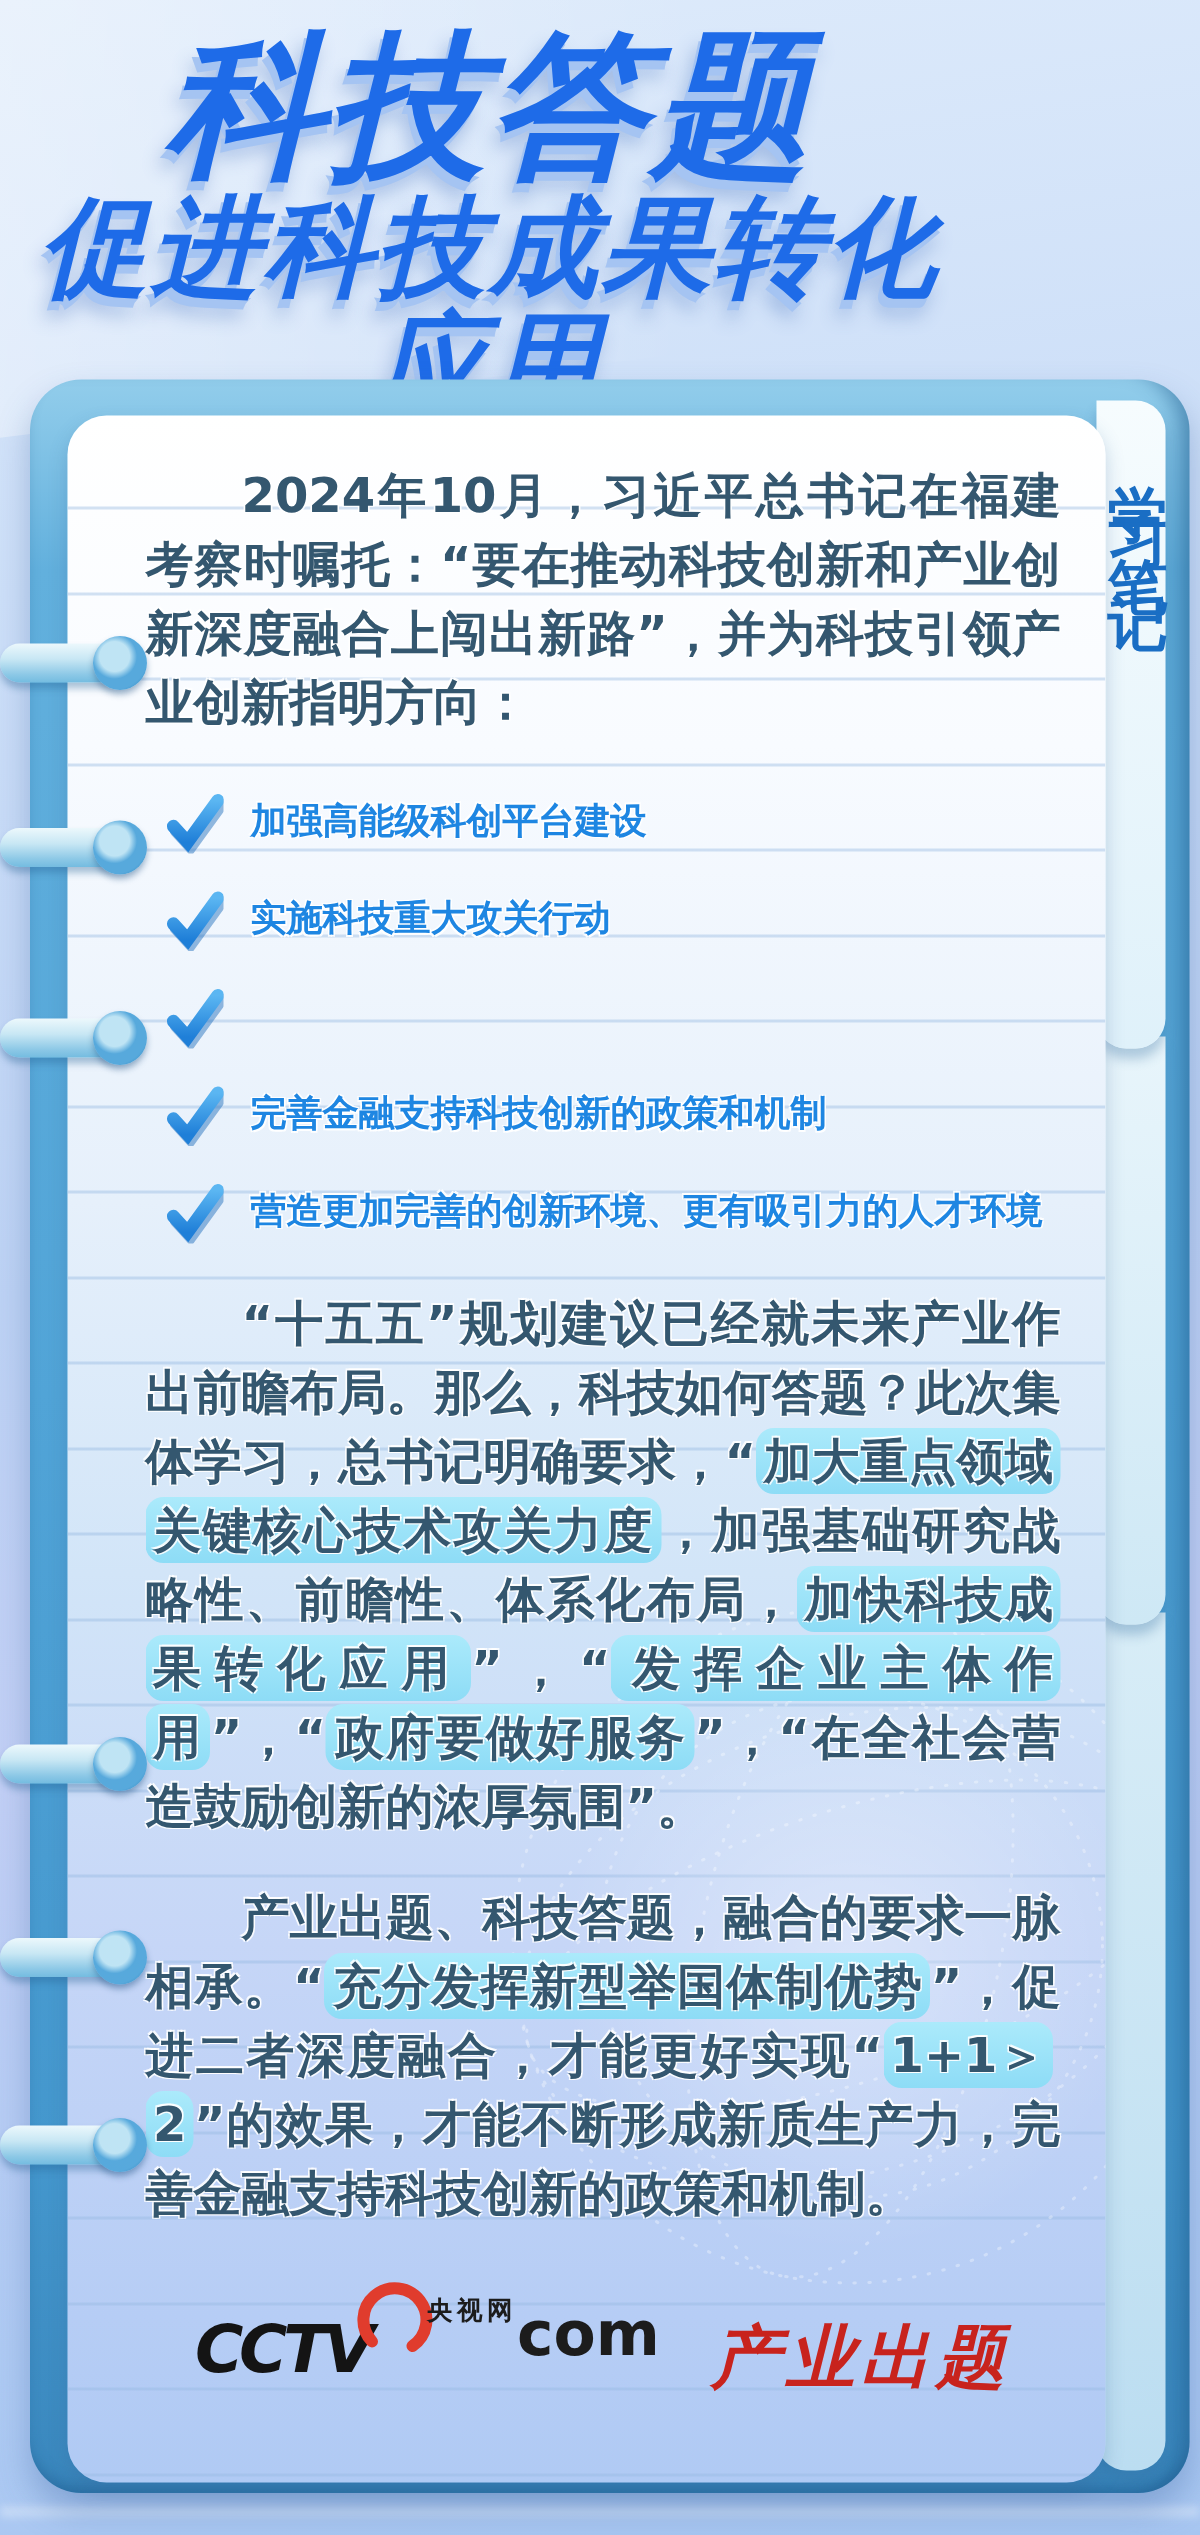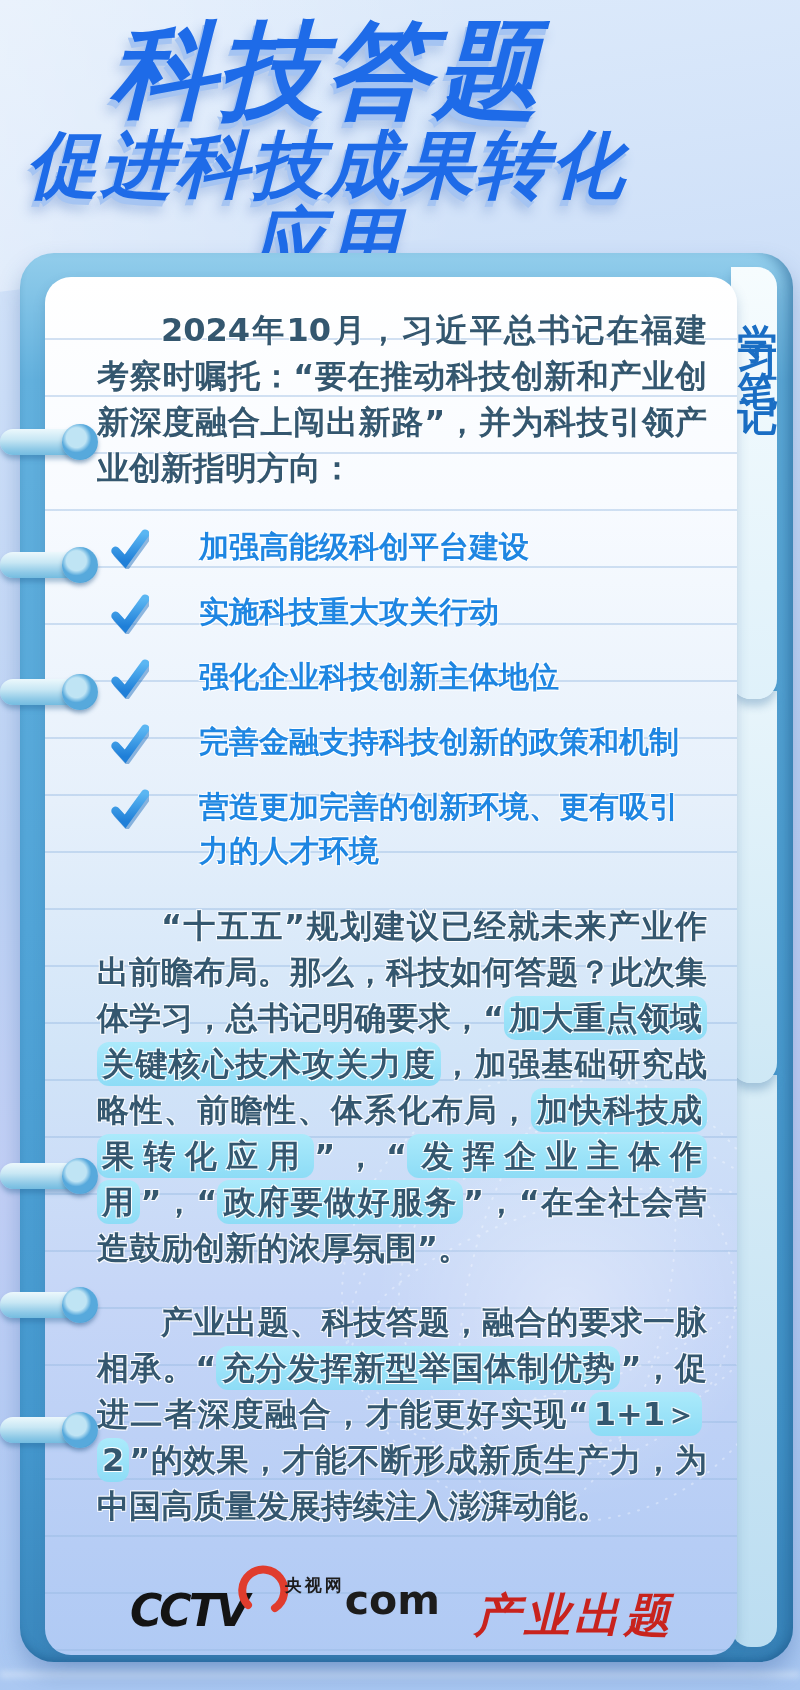--- a/index.html
+++ b/index.html
@@ -67,23 +67,23 @@
     text-align:justify; text-indent:2em;
     text-shadow:1px 1px 0 rgba(255,255,255,.85),-1px 1px 0 rgba(255,255,255,.85),
       1px -1px 0 rgba(255,255,255,.85),-1px -1px 0 rgba(255,255,255,.85); }
   .hl { background:linear-gradient(180deg,#ABEAFB,#8DDCF6);
     border-radius:12px; padding:3px 5px;
     -webkit-box-decoration-break:clone; box-decoration-break:clone; }
 
   .checklist { margin:34px 0 30px 10px; list-style:none; }
   .ck-item { display:flex; align-items:flex-start; gap:18px; margin-bottom:21px; }
   .ck-ic { flex:none; width:42px; height:42px; margin-top:2px; }
-  .ck-tx { font-size:30px; line-height:44px; font-weight:800; color:var(--check_blue,#1E86E2);
+  .ck-tx { font-size:24px; line-height:44px; font-weight:800; color:var(--check_blue,#1E86E2);
     text-shadow:1px 1px 0 rgba(255,255,255,.9),-1px 1px 0 rgba(255,255,255,.9),
-      1px -1px 0 rgba(255,255,255,.9),-1px -1px 0 rgba(255,255,255,.9);margin-left:32px; }
+      1px -1px 0 rgba(255,255,255,.9),-1px -1px 0 rgba(255,255,255,.9); }
 
   .gap-a { margin-top:28px; }
   .gap-b { margin-top:28px; }
 
   
   .ring { position:absolute; left:0; width:92px; height:26px; border-radius:13px; z-index:6;
     background:linear-gradient(180deg,#ECF8FC 0%,#C8E7F4 40%,#8CC8E6 80%,#74BCE0 100%);
     box-shadow:0 4px 5px rgba(40,100,150,.38); }
   .ring::after { content:""; position:absolute; right:-6px; top:-5px; width:36px; height:36px;
     border-radius:50%;
@@ -159,40 +159,39 @@
                 <path d="M9 25 L19 36 L40 7" fill="none" stroke="#1565B8" stroke-width="9" stroke-linecap="round" opacity=".45" transform="translate(2,3)"></path>
                 <path d="M9 25 L19 36 L40 7" fill="none" stroke="url(#ckg)" stroke-width="9" stroke-linecap="round"></path>
               </svg>
             <span class="ck-tx">实施科技重大攻关行动</span>
           </li>
           <li class="ck-item">
             <svg class="ck-ic" viewBox="0 0 44 44">
                 <path d="M9 25 L19 36 L40 7" fill="none" stroke="#1565B8" stroke-width="9" stroke-linecap="round" opacity=".45" transform="translate(2,3)"></path>
                 <path d="M9 25 L19 36 L40 7" fill="none" stroke="url(#ckg)" stroke-width="9" stroke-linecap="round"></path>
               </svg>
-            <span class="ck-tx">强化企业科技创新主体地位</span>
           </li>
           <li class="ck-item">
             <svg class="ck-ic" viewBox="0 0 44 44">
                 <path d="M9 25 L19 36 L40 7" fill="none" stroke="#1565B8" stroke-width="9" stroke-linecap="round" opacity=".45" transform="translate(2,3)"></path>
                 <path d="M9 25 L19 36 L40 7" fill="none" stroke="url(#ckg)" stroke-width="9" stroke-linecap="round"></path>
               </svg>
             <span class="ck-tx">完善金融支持科技创新的政策和机制</span>
           </li>
           <li class="ck-item">
             <svg class="ck-ic" viewBox="0 0 44 44">
                 <path d="M9 25 L19 36 L40 7" fill="none" stroke="#1565B8" stroke-width="9" stroke-linecap="round" opacity=".45" transform="translate(2,3)"></path>
                 <path d="M9 25 L19 36 L40 7" fill="none" stroke="url(#ckg)" stroke-width="9" stroke-linecap="round"></path>
               </svg>
             <span class="ck-tx">营造更加完善的创新环境、更有吸引力的人才环境</span>
           </li>
         </ul>
 
         <p class="para gap-a"><span>“十五五”规划建议已经就未来产业作出前瞻布局。那么，科技如何答题？此次集体学习，总书记明确要求，“</span><span class="hl">加大重点领域关键核心技术攻关力度</span><span>，加强基础研究战略性、前瞻性、体系化布局，</span><span class="hl">加快科技成果转化应用</span><span>”，“</span><span class="hl">发挥企业主体作用</span><span>”，“</span><span class="hl">政府要做好服务</span><span>”，“在全社会营造鼓励创新的浓厚氛围”。</span></p>
-        <p class="para gap-b"><span>产业出题、科技答题，融合的要求一脉相承。“</span><span class="hl">充分发挥新型举国体制优势</span><span>”，促进二者深度融合，才能更好实现“</span><span class="hl">1+1＞2</span><span>”的效果，才能不断形成新质生产力，为中国高质量发展持续注入澎湃动能。</span></p>
+        <p class="para gap-b"><span>产业出题、科技答题，融合的要求一脉相承。“</span><span class="hl">充分发挥新型举国体制优势</span><span>”，促进二者深度融合，才能更好实现“</span><span class="hl">1+1＞2</span><span>”的效果，才能不断形成新质生产力，完善金融支持科技创新的政策和机制。</span></p>
 
         <div class="footer">
           <span class="cctv-word">CCTV</span>
           <svg class="swoosh" width="58" height="58" viewBox="0 0 58 58">
             <path d="M15 46 A 21 21 0 1 1 42 49" fill="none" stroke="#E03C2D" stroke-width="8" stroke-linecap="round"></path>
           </svg>
           <span class="cctv-col">
             <span class="yangshiwang">央视网</span>
             <span class="comtext">com</span>
           </span>

